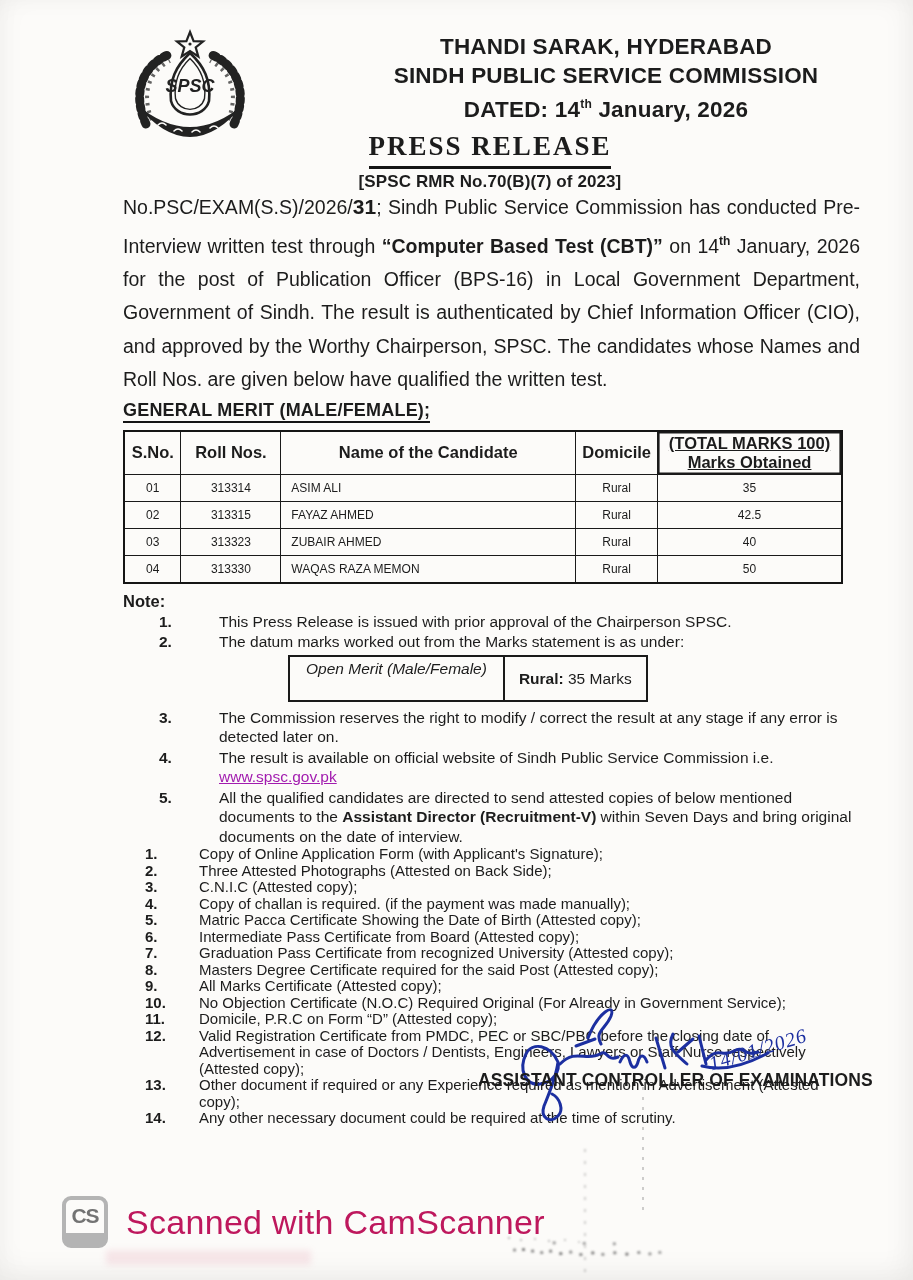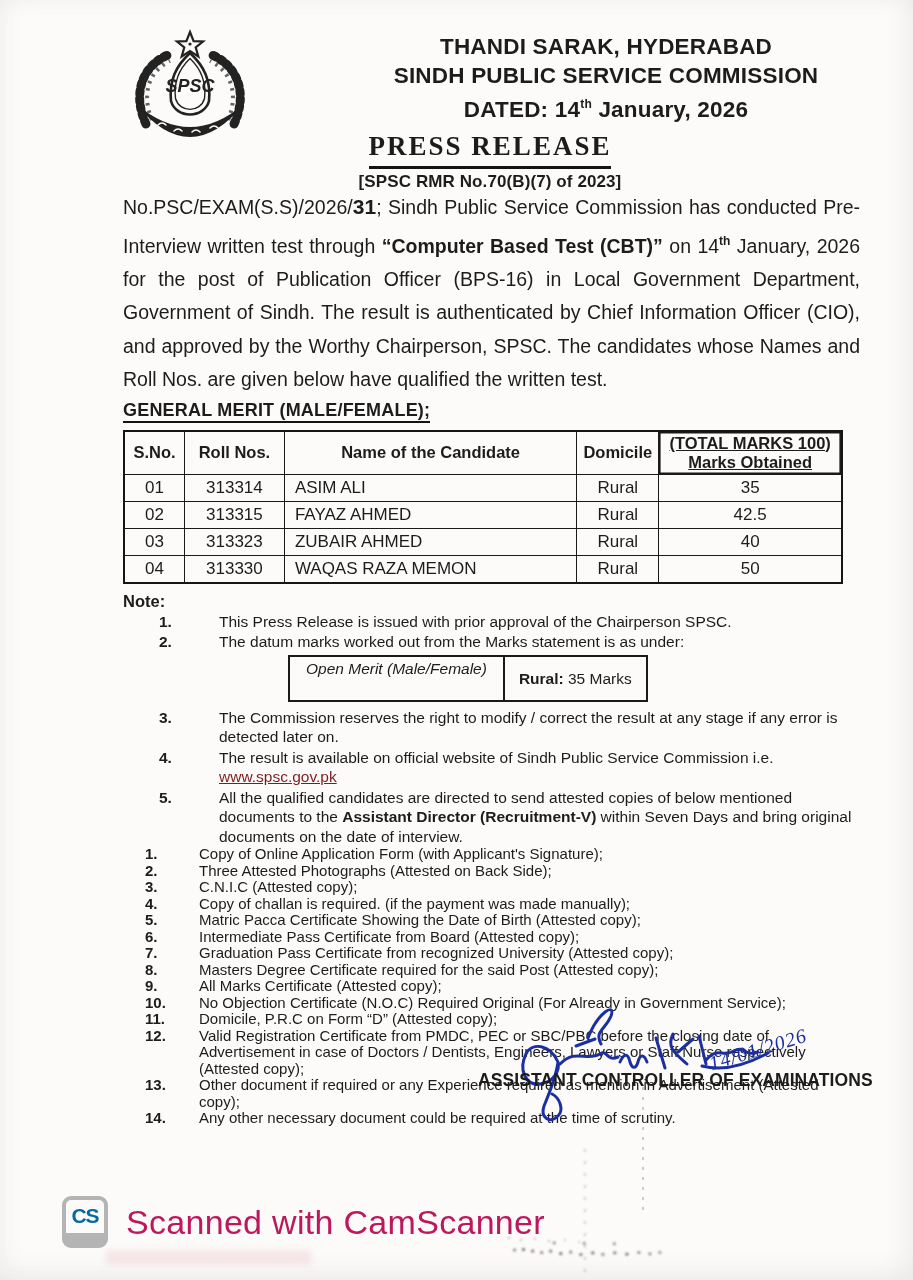--- a/index.html
+++ b/index.html
@@ -25,49 +25,49 @@
   .ref-num { font-weight:bold; font-size:21px;margin-top:36px; }
   .b { font-weight:bold; }
   .merit-heading { margin-top:3px; font-size:18px; font-weight:bold; letter-spacing:.2px; }
   .merit-heading span { display:inline-block; border-bottom:2.4px solid #141414; padding-bottom:0; }
   
   table { border-collapse:collapse; margin-top:7px; width:720px; border:2.6px solid #151515; }
   th,td { border:1.7px solid #1a1a1a; }
   th { font-size:16.5px; padding:2px 4px; height:44px; }
   th.marks-h { box-shadow: inset 0 0 0 1.6px #1a1a1a; }
   th.marks-h span { display:block; text-decoration:underline; line-height:19px; }
-  td { font-size:17px; height:27px; padding:0 20px; text-align:center; }
+  td { font-size:12px; height:27px; padding:0 20px; text-align:center; }
   td.name { text-align:left; padding-left:10px; }
   
   .note-label { font-weight:bold; font-size:16.5px; margin-top:8px; }
   .note-item { display:flex; margin-left:36px; font-size:15.5px; line-height:19.5px; margin-top:1px; }
   .note-num { font-weight:bold; width:27px; flex:none; }
   .note-text { flex:1;margin-left:33px; }
-  .note-text a { color:#7f1d1d; text-decoration:underline; }
+  .note-text a { color:#a21caf; text-decoration:underline; }
   .datum-box { display:inline-flex; border:2px solid #1a1a1a; margin:3px 0 5px 165px;
     font-size:15.5px; line-height:21px; background:#fff0; }
   .datum-cell-l { padding:1px 16px; border-right:2px solid #1a1a1a;font-style:italic; }
   .datum-cell-r { padding:11px 14px; }
   
   .doc-heading { margin:6px 0 3px 76px; font-size:16.5px; font-weight:bold; letter-spacing:.1px; }
   .doc-heading span { display:inline-block; border-bottom:2.4px solid #141414; }
   .doc-item { display:flex; margin-left:22px; font-size:15px; line-height:16.5px; }
   .doc-num { font-weight:bold; width:54px; flex:none; }
   .doc-text { flex:1; }
   
   .signature-group { position:absolute; left:478px; top:1000px; width:400px; height:130px; }
   .signature-svg { position:absolute; left:28px; top:0px; pointer-events:none; }
   .sig-date { position:absolute; left:228px; top:28px; width:170px; color:#1c2fa0;
     transform:rotate(-17deg); font-size:20px; font-style:italic;
     font-family:"Liberation Serif", serif; letter-spacing:1px; }
   .sig-title { position:absolute; left:0px; top:70px; font-size:17.5px; font-weight:bold; letter-spacing:.1px; white-space:nowrap; }
   
   .scanner { position:absolute; left:62px; top:1196px; display:flex; align-items:center; }
   .cs-badge { width:46px; height:52px; border:4.5px solid #b4b4b4; border-radius:9px; position:relative; background:#fcfbf9; }
-  .cs-letters { display:block; text-align:center; font-size:21px; font-weight:bold; color:#0369a1; margin-top:4px; letter-spacing:-1px; }
+  .cs-letters { display:block; text-align:center; font-size:21px; font-weight:bold; color:#737373; margin-top:4px; letter-spacing:-1px; }
   .cs-bar { position:absolute; left:0; right:0; bottom:0; height:11px; background:#b4b4b4; }
   .scanner-text { margin-left:18px; font-size:34px; color:#be185d; letter-spacing:.3px; }
   
   .streak1 { position:absolute; left:642px; top:1080px; width:2px; height:130px; opacity:.35;
     background:repeating-linear-gradient(to bottom, transparent 0 7px, #777 7px 10px); filter:blur(.7px); }
   .streak2 { position:absolute; left:584px; top:1140px; width:2px; height:140px; opacity:.3;
     background:repeating-linear-gradient(to bottom, transparent 0 9px, #666 9px 12px); filter:blur(.8px); }
   .smudge-b { position:absolute; left:522px; top:1248px; width:3px; height:3px; border-radius:50%;
     background:#444; filter:blur(1px); opacity:.85; transform:rotate(-3deg);
     box-shadow: 9px 2px 0 #555, 18px 4px 0 #666, 27px 3px 0 #555, 37px 6px 0 #444,

